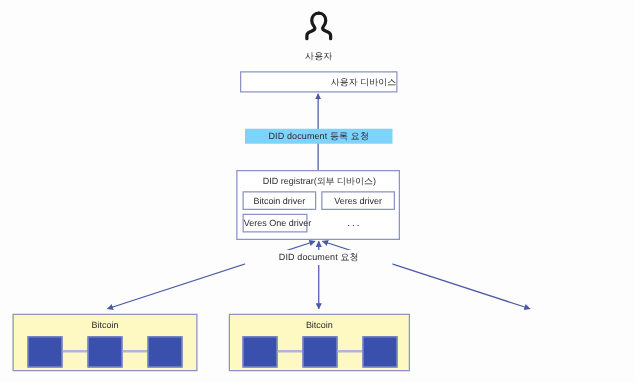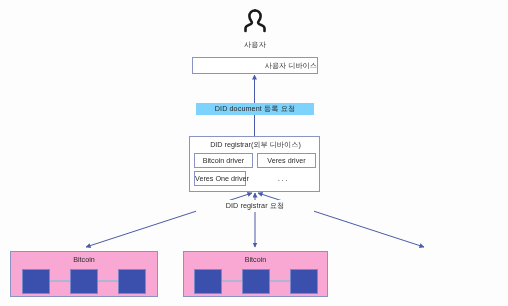--- a/index.html
+++ b/index.html
@@ -134,21 +134,21 @@
     letter-spacing: 1.6px;
     line-height: 13px;
   }
 
   
   .ledger {
     position: absolute;
     top: 251px;
     height: 46px;
     border: 1px solid #8a93c4;
-    background: #f9a8d4;
+    background: #fef9c3;
     box-sizing: border-box;
   }
   #ledger-bitcoin  { left: 10px;  width: 148px; }
   #ledger-sovrin   { left: 183px; width: 145px; }
   #ledger-veresone { left: 355px; width: 143px; }
 
   .ledger-title {
     position: absolute;
     left: 0;
     top: 3px;
@@ -223,21 +223,21 @@
   </svg>
 
   <div class="cap" id="user-caption">사용자</div>
 
   <div class="box" id="user-device">
     <div class="box-label">사용자 디바이스</div>
   </div>
 
   <div class="cap" id="edge-label-register">DID document 등록 요청</div>
 
-  <div class="cap" id="edge-label-resolve">DID registrar 요청</div>
+  <div class="cap" id="edge-label-resolve">DID document 요청</div>
 
   <div class="box" id="registrar">
     <div id="registrar-title">DID registrar(외부 디바이스)</div>
 
     <div class="driver-row" id="driver-row-1">
       <div class="driver w-half">Bitcoin driver</div>
       <div class="driver w-half">Veres driver</div>
     </div>
 
     <div class="driver-row" id="driver-row-2">

